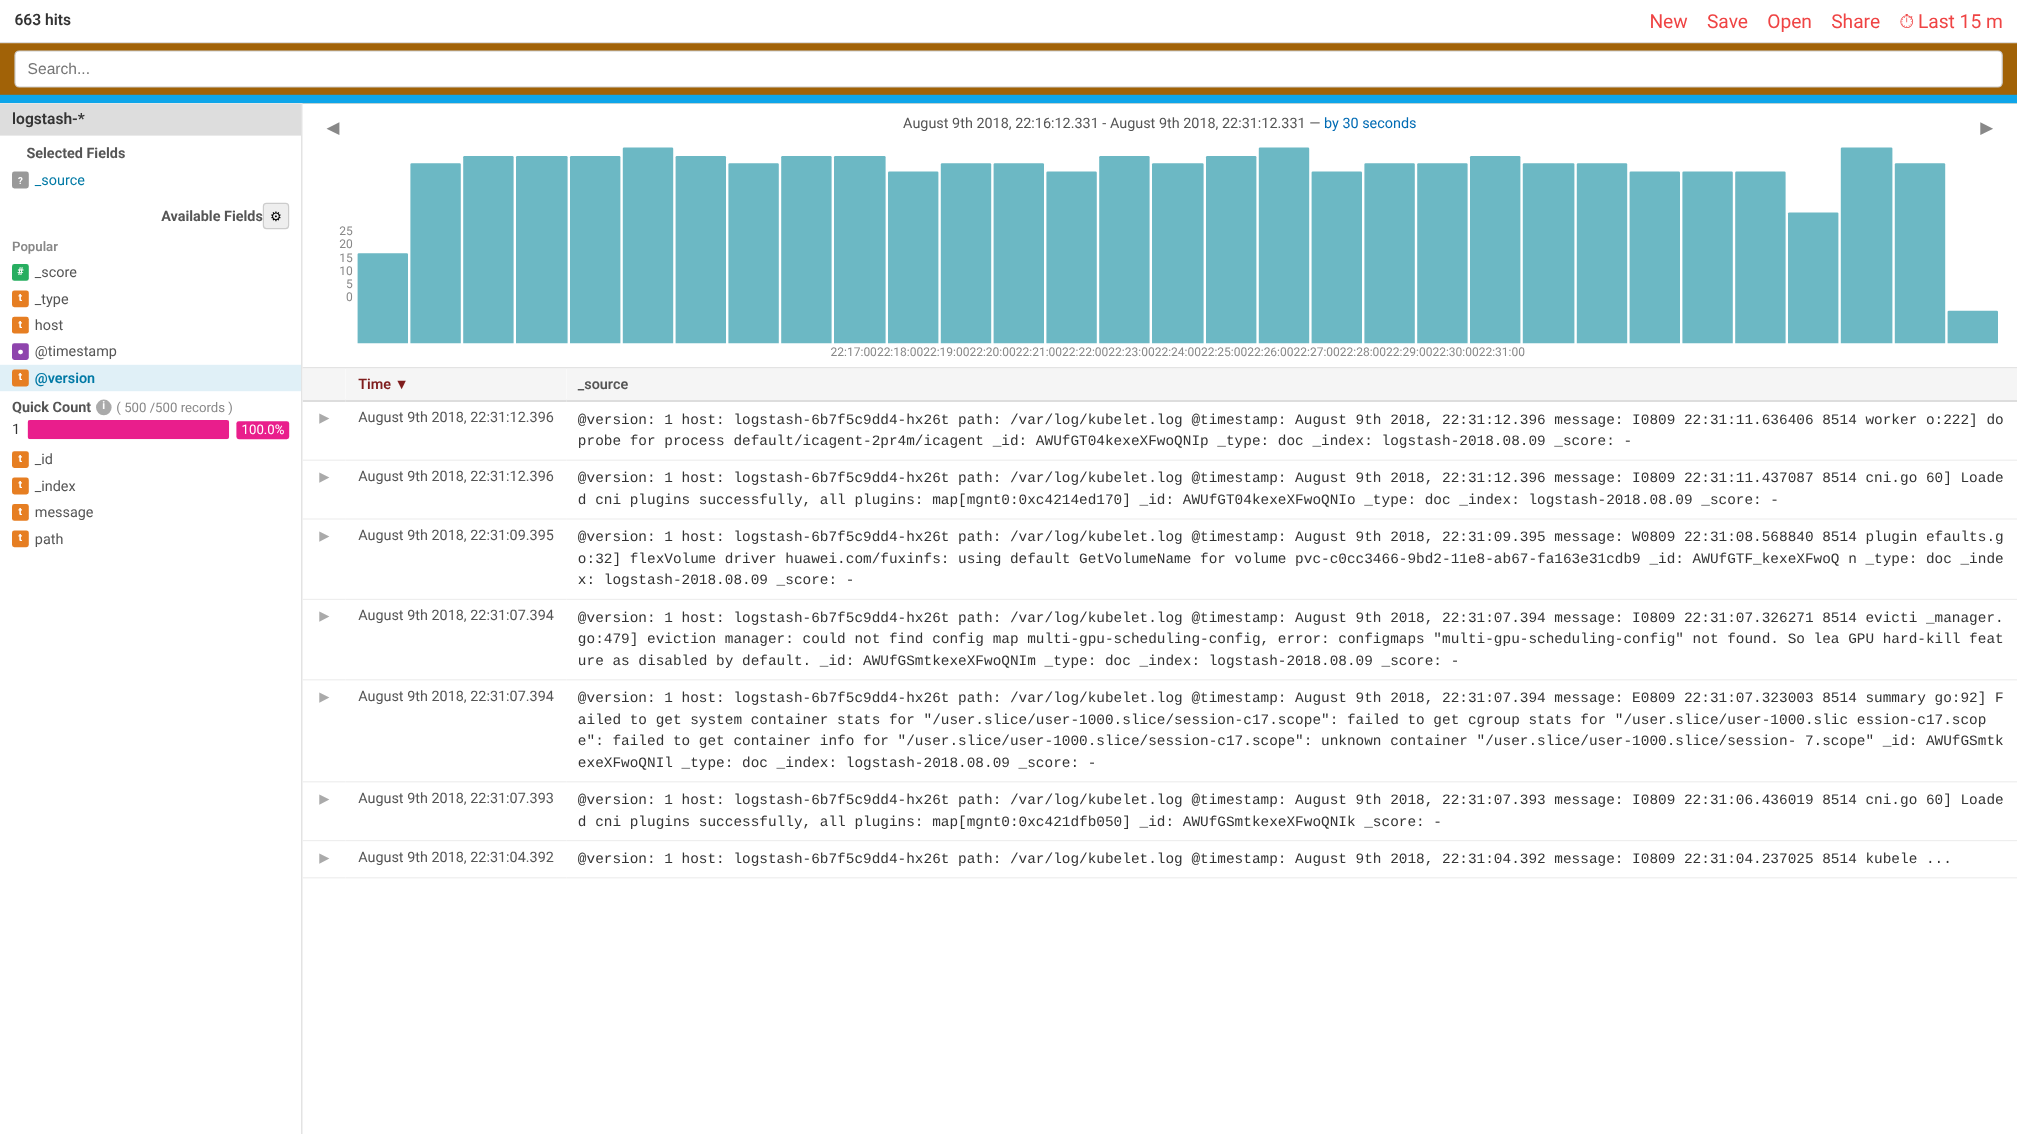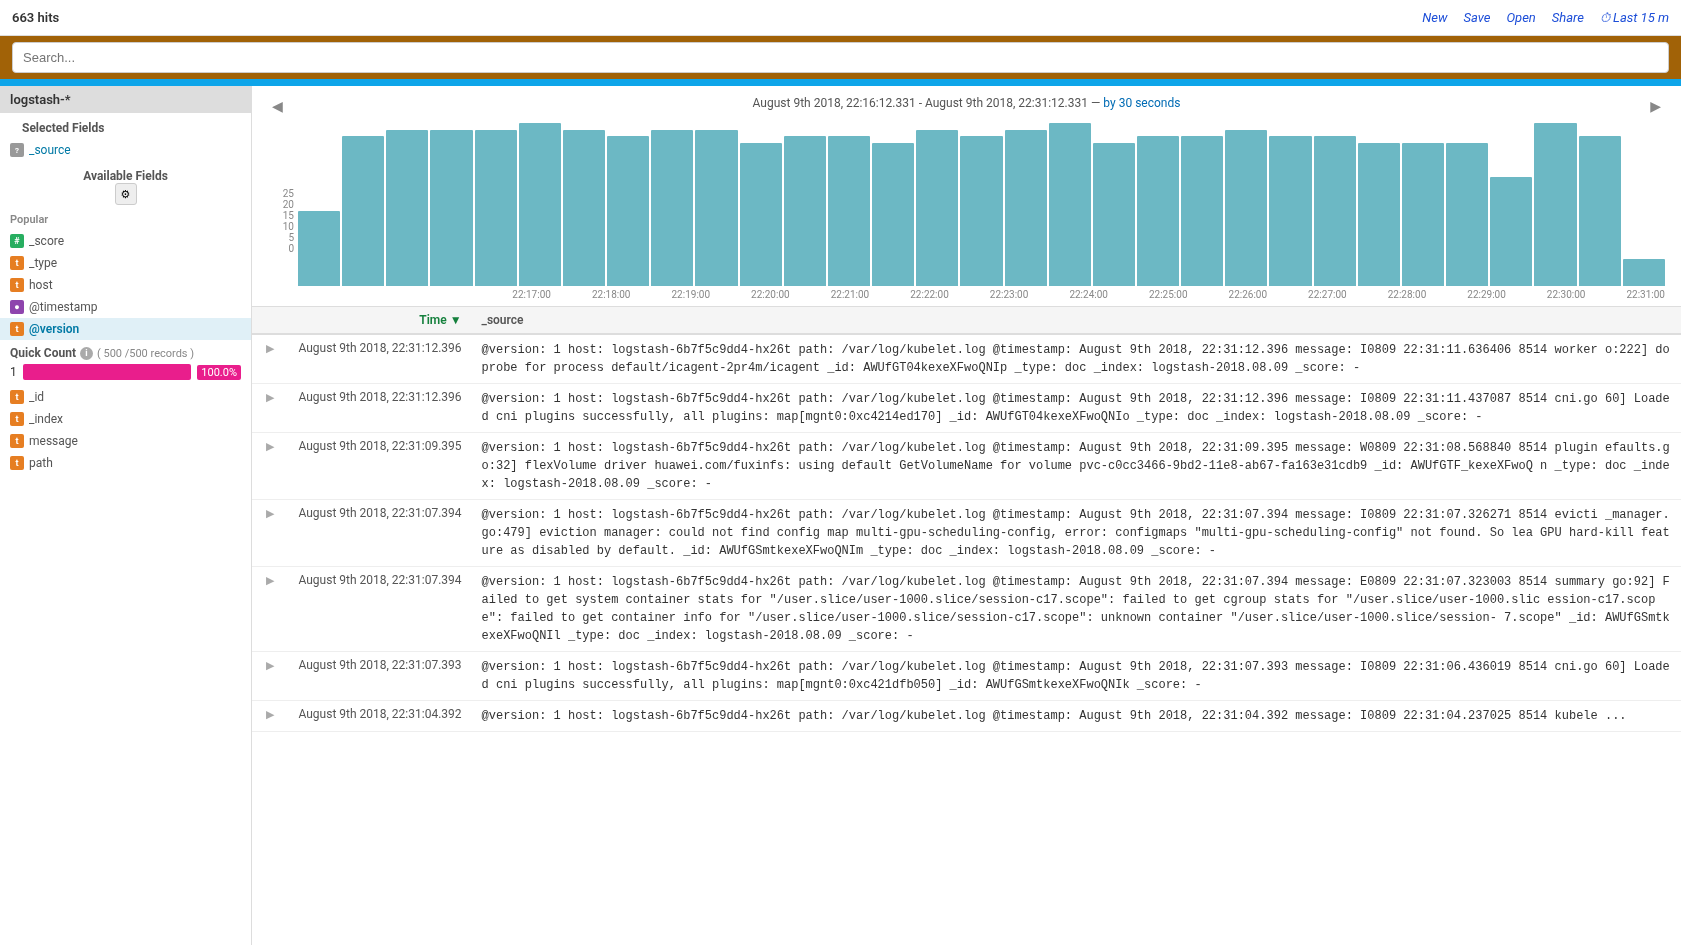--- a/index.html
+++ b/index.html
@@ -3,42 +3,42 @@
   <meta charset="utf-8">
   <style>
     * { box-sizing: border-box; margin: 0; padding: 0; }
     body { font-family: -apple-system, BlinkMacSystemFont, 'Segoe UI', Roboto, sans-serif; font-size: 12px; background: #fff; color: #333; display: flex; flex-direction: column; height: 945px; overflow: hidden; }
 
     
     .topbar { display: flex; align-items: center; justify-content: space-between; padding: 6px 12px; border-bottom: 1px solid #ddd; background: #fff; min-height: 36px; }
     .topbar-left { display: flex; align-items: center; gap: 8px; }
     .hits-count { font-size: 13px; font-weight: 600; color: #333; }
     .topbar-right { display: flex; align-items: center; gap: 16px; }
-    .topbar-right span { cursor: pointer; color: #1d4ed8; font-size: 13px; font-style: italic; }
+    .topbar-right span { cursor: pointer; color: #ef4444; font-size: 16px; }
     .last-min { color: #006bb4; font-size: 13px; cursor: pointer; display: flex; align-items: center; gap: 3px; }
 
     
     .searchbar { padding: 6px 12px; border-bottom: 7px solid #0ea5e9; background: #a16207; }
     .searchbar input { width: 100%; padding: 7px 10px; border: 1px solid #ccc; border-radius: 4px; font-size: 13px; outline: none; }
 
     
     .main-layout { display: flex; flex: 1; overflow: hidden; }
 
     
     .sidebar { width: 252px; min-width: 252px; border-right: 1px solid #ddd; display: flex; flex-direction: column; overflow-y: auto; background: #fff; }
     .sidebar-index { background: #ddd; padding: 6px 10px; font-size: 13px; font-weight: 600; color: #333; }
     .sidebar-section-title { padding: 8px 10px 4px 10px; font-size: 12px; font-weight: 700; color: #555; text-transform: none; margin-left: 12px; }
     .sidebar-field { padding: 4px 10px; display: flex; align-items: center; gap: 5px; cursor: pointer; font-size: 12px; color: #555; }
     .field-icon { width: 14px; height: 14px; border-radius: 2px; display: flex; align-items: center; justify-content: center; font-size: 9px; font-weight: 700; color: #fff; flex-shrink: 0; }
     .field-icon.t { background: #e67e22; }
     .field-icon.hash { background: #27ae60; }
     .field-icon.clock { background: #8e44ad; }
     .field-icon.source { background: #999; font-size: 8px; }
     .selected-field { color: #0079a5; }
-    .available-header { display: flex; align-items: center; justify-content: flex-end; padding: 8px 10px 4px 10px; flex-direction: column; }
+    .available-header { display: flex; align-items: center; justify-content: flex-end; padding: 8px 10px 4px 10px; }
     .available-title { font-size: 12px; font-weight: 700; color: #555; }
     .gear-btn { background: #eee; border: 1px solid #ccc; border-radius: 3px; width: 22px; height: 22px; display: flex; align-items: center; justify-content: center; cursor: pointer; font-size: 11px; }
     .popular-label { padding: 4px 10px; font-size: 11px; color: #888; font-weight: 600; }
     .quick-count-section { padding: 6px 10px; }
     .quick-count-header { font-size: 12px; font-weight: 700; color: #555; display: flex; align-items: center; gap: 4px; }
     .quick-count-header .info-icon { background: #aaa; color: #fff; border-radius: 50%; width: 13px; height: 13px; font-size: 9px; display: flex; align-items: center; justify-content: center; cursor: pointer; }
     .quick-count-records { font-size: 11px; color: #888; }
     .quick-count-bar-row { display: flex; align-items: center; gap: 6px; margin-top: 4px; }
     .quick-count-val { font-size: 12px; color: #333; }
     .quick-count-bar-bg { flex: 1; height: 16px; background: #eee; border-radius: 2px; overflow: hidden; }
@@ -49,30 +49,30 @@
     .content-area { flex: 1; display: flex; flex-direction: column; overflow: hidden; }
 
     
     .chart-container { padding: 10px 16px 0 16px; border-bottom: 1px solid #ddd; }
     .chart-header { text-align: center; font-size: 12px; color: #555; margin-bottom: 6px; }
     .chart-header a { color: #006bb4; text-decoration: none; }
     .chart-wrapper { display: flex; align-items: flex-end; gap: 0; }
     .chart-inner { flex: 1; }
     .chart-bars-area { display: flex; align-items: flex-end; height: 170px; gap: 2px; position: relative; }
     .chart-bar { background: #6cb8c4; flex: 1; min-width: 0; cursor: pointer; border-radius: 1px 1px 0 0; }
-    .chart-x-labels { display: flex; justify-content: flex-end; padding: 3px 0 6px 0; gap: 41px; }
+    .chart-x-labels { display: flex; justify-content: center; padding: 3px 0 6px 0; }
     .chart-x-label { font-size: 10px; color: #888; }
     .chart-x-title { text-align: center; font-size: 11px; color: #888; padding-bottom: 4px; }
     .chart-nav-btn { background: none; border: none; cursor: pointer; color: #888; font-size: 14px; padding: 4px; }
 
     
     .results-area { flex: 1; overflow-y: auto; }
     .results-table { width: 100%; border-collapse: collapse; }
     .results-table th { background: #f5f5f5; border-bottom: 2px solid #ddd; padding: 6px 10px; text-align: left; font-size: 12px; color: #555; font-weight: 600; position: sticky; top: 0; z-index: 10; }
-    .results-table th.sort-col { color: #15803d; text-align: right; }
+    .results-table th.sort-col { color: #7f1d1d; }
     .results-table td { border-bottom: 1px solid #eee; padding: 6px 10px; vertical-align: top; font-size: 12px; }
     .expand-btn { background: none; border: none; cursor: pointer; color: #aaa; font-size: 11px; padding: 0 4px; }
     .time-cell { color: #555; white-space: nowrap; min-width: 160px; }
     .source-cell { font-family: 'Courier New', monospace; font-size: 11px; color: #333; line-height: 1.5; word-break: break-all; }
   </style>
 </head>
 <body>
 
 <div class="topbar">
   <div class="topbar-left">

